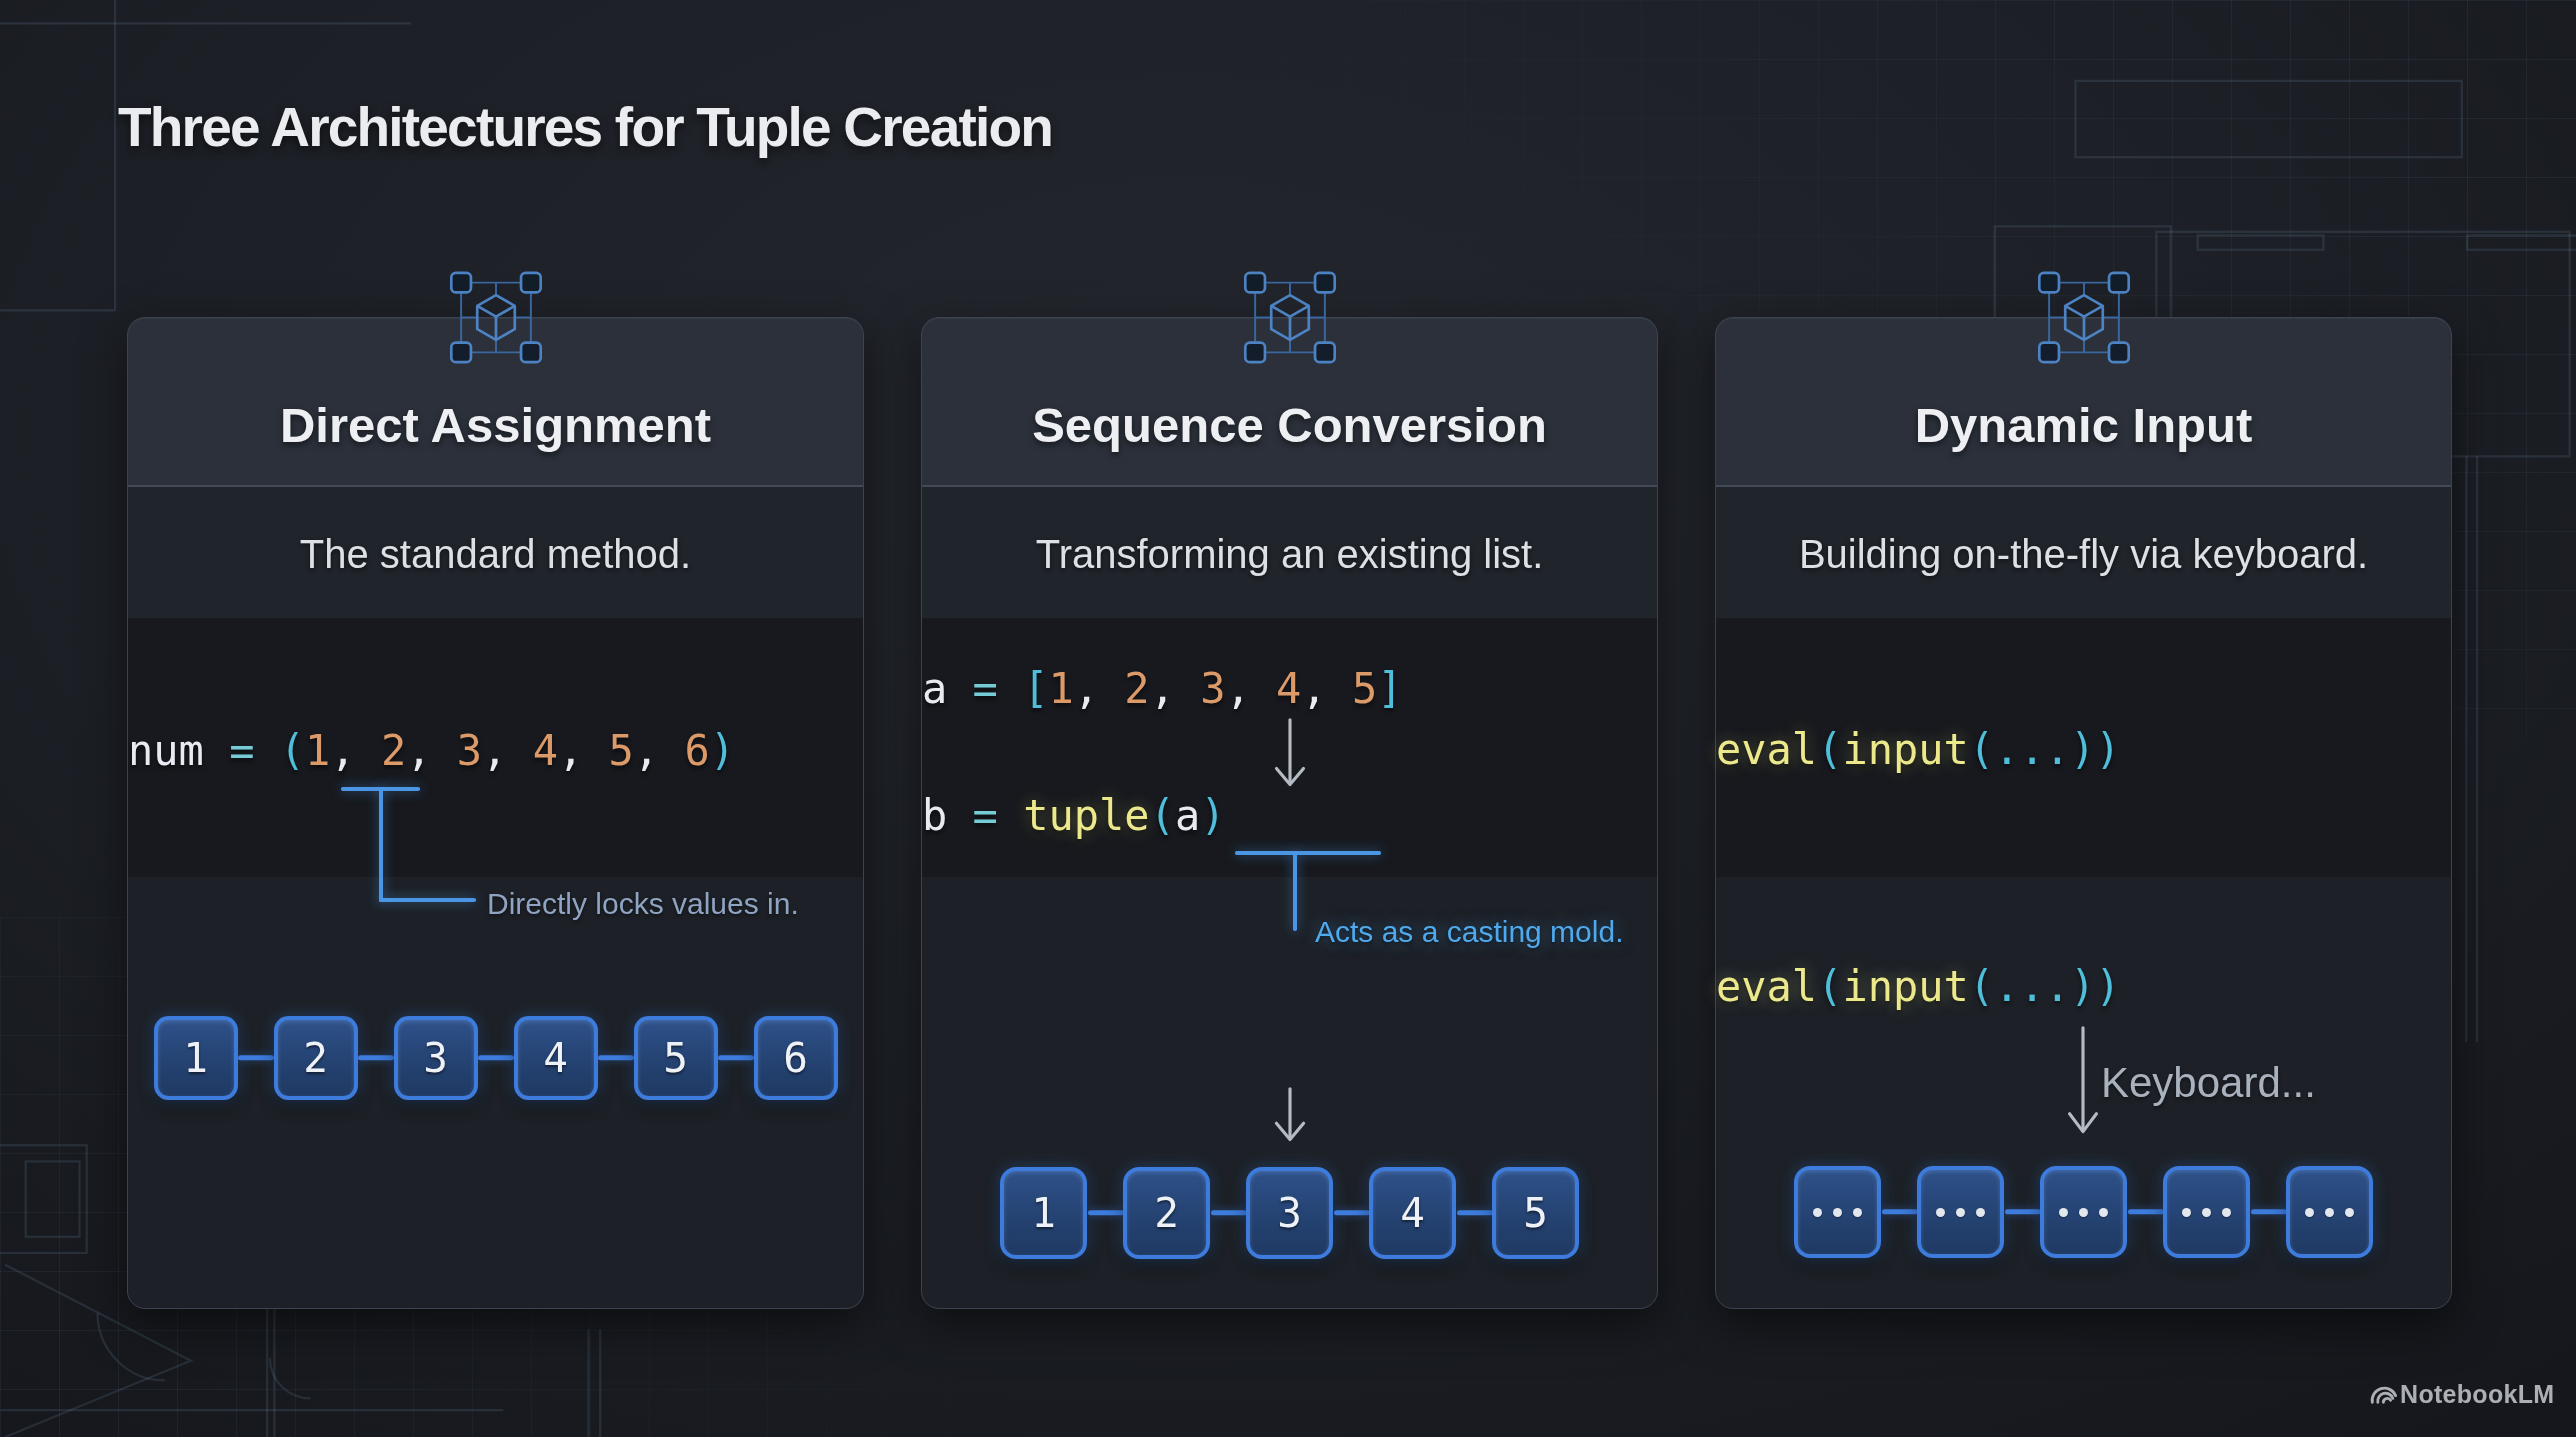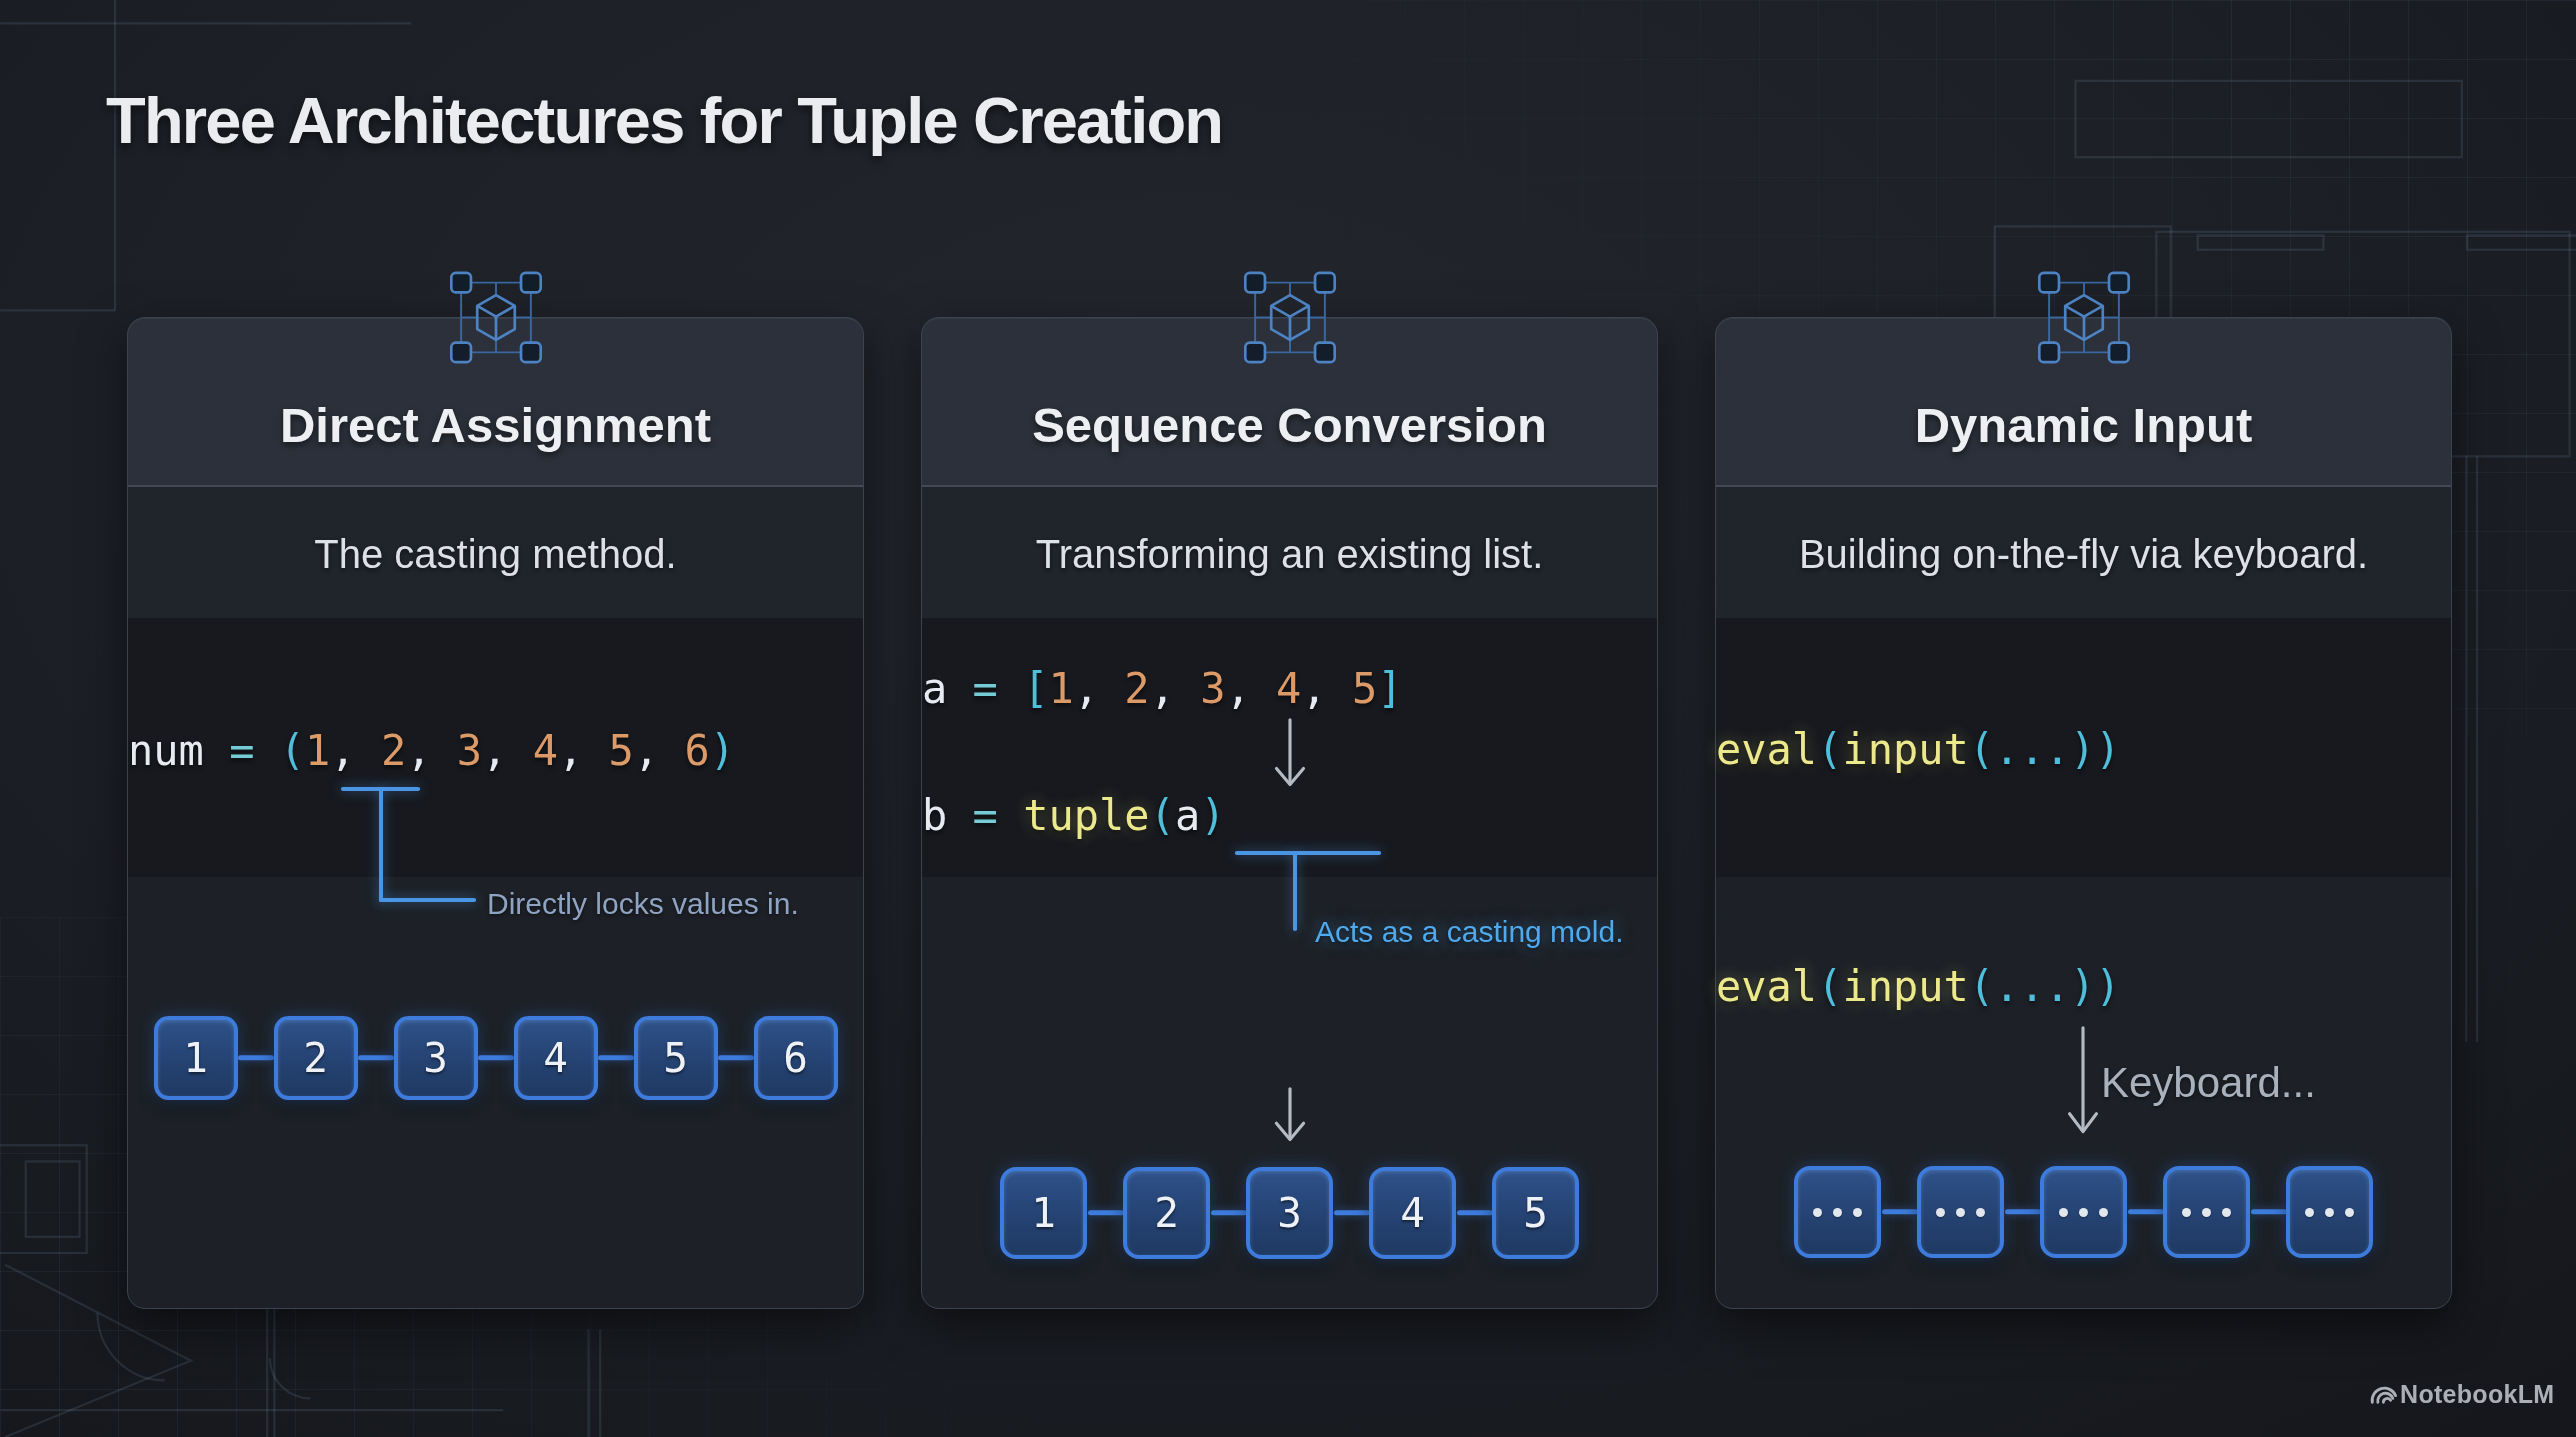--- a/index.html
+++ b/index.html
@@ -23,22 +23,22 @@
     -webkit-mask-image:linear-gradient(225deg,#000 15%,transparent 72%);
     mask-image:linear-gradient(225deg,#000 15%,transparent 72%);}
   .bp-grid.bl{bottom:0;left:0;width:970px;height:521px;
     -webkit-mask-image:linear-gradient(45deg,#000 10%,transparent 78%);
     mask-image:linear-gradient(45deg,#000 10%,transparent 78%);}
   .bp-deco{position:absolute;pointer-events:none;}
   .bp-deco path,.bp-deco rect,.bp-deco line{stroke:rgba(140,175,215,.14);fill:none;stroke-width:2.5;}
 
   
   .title{
-    position:absolute;left:106px;top:83px;margin:0;
-    font-size:65px;font-weight:700;letter-spacing:-1.8px;color:#eaecef;
+    position:absolute;left:106px;top:83px;margin:12px;
+    font-size:55px;font-weight:700;letter-spacing:-1.8px;color:#eaecef;
     text-shadow:0 3.6px 9px rgba(0,0,0,.55);
   }
 
   
   .card{
     position:absolute;top:317px;width:735px;height:990px;border-radius:18px;
     background:linear-gradient(to bottom,
       #2b303a 0,#2b303a 167px,
       #424959 167px,#424959 169px,
       #20242b 169px,#20242b 300px,
@@ -168,21 +168,21 @@
   </svg>
 
   <h1 class="title">Three Architectures for Tuple Creation</h1>
 
   <section class="card card-1">
     <svg class="cube-icon" width="93" height="93" viewBox="0 0 104 104">
         <use href="#cubeicon"></use>
       </svg>
 
     <h2 class="card-heading">Direct Assignment</h2>
-    <p class="card-subtitle">The casting method.</p>
+    <p class="card-subtitle">The standard method.</p>
 
     <div class="code-line" style="top:412px"><span class="tok-w">num</span><span class="tok-w"> </span><span class="tok-eq">=</span><span class="tok-w"> </span><span class="tok-p">(</span><span class="tok-n">1</span><span class="tok-w">, </span><span class="tok-n">2</span><span class="tok-w">, </span><span class="tok-n">3</span><span class="tok-w">, </span><span class="tok-n">4</span><span class="tok-w">, </span><span class="tok-n">5</span><span class="tok-w">, </span><span class="tok-n">6</span><span class="tok-p">)</span></div>
 
     <div class="callout-line" style="left:213px;top:469px;width:79px;height:3.6px"></div>
     <div class="callout-line" style="left:251px;top:469px;width:3.6px;height:115px"></div>
     <div class="callout-line" style="left:251px;top:580px;width:97px;height:3.6px"></div>
     <p class="callout muted" style="left:359px;top:569px">Directly locks values in.</p>
 
     <div class="box-row small" style="top:698px">
         <div class="vbox">1</div>

